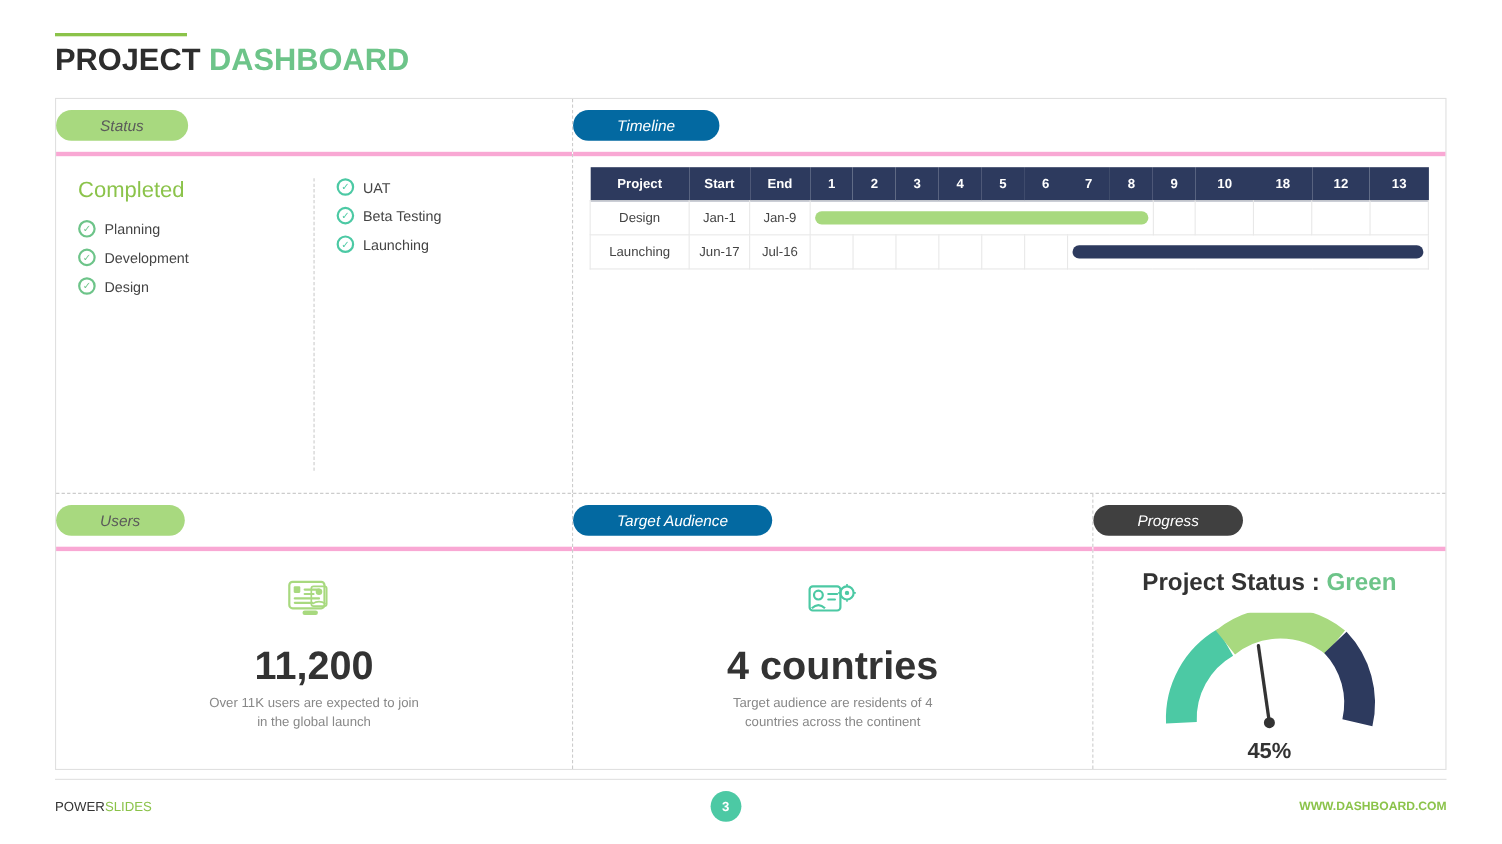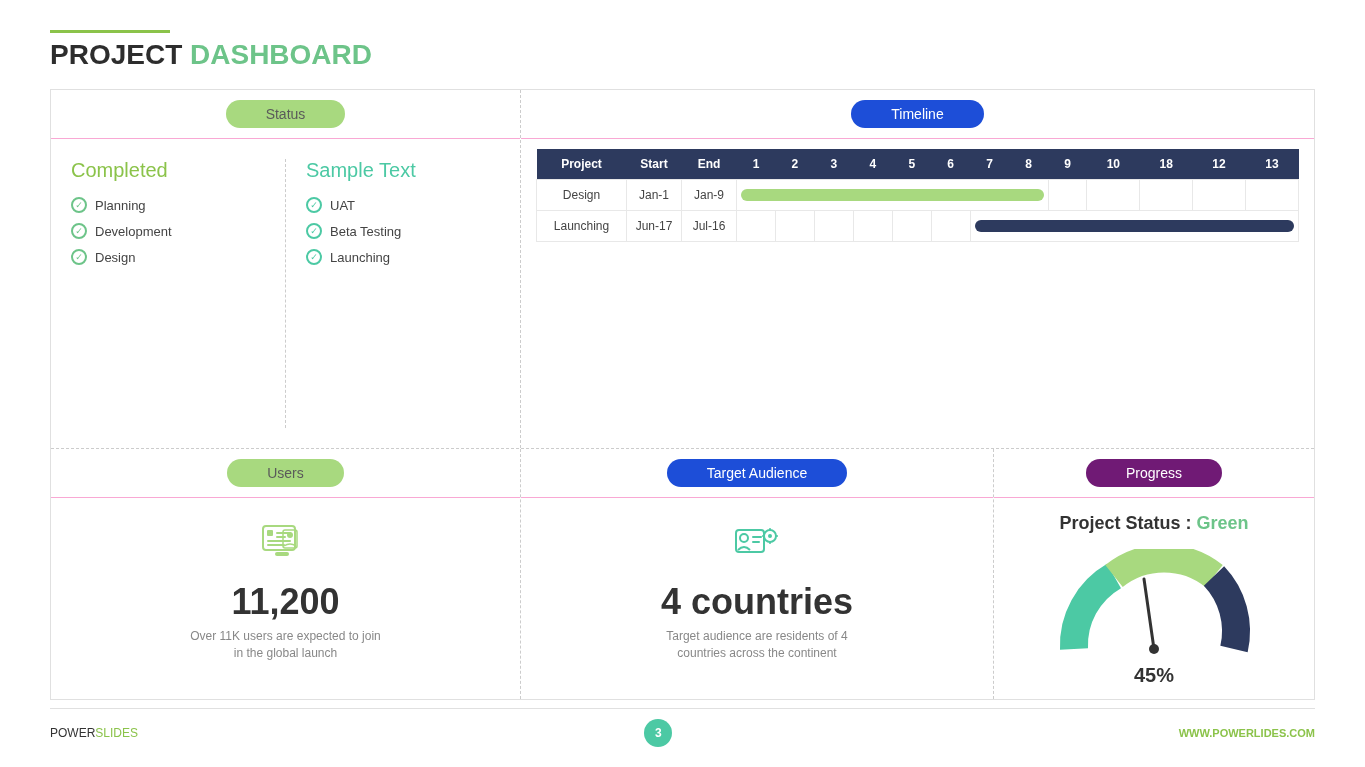--- a/index.html
+++ b/index.html
@@ -60,42 +60,42 @@
     
     .status-section {
       width: 470px;
       border-right: 1.5px dashed #ccc;
       display: flex;
       flex-direction: column;
     }
 
     .section-header-pill {
       display: flex;
-      justify-content: center;
       padding: 10px 0;
-      border-bottom: 1px solid #f9a8d4;
+      border-bottom: 4px solid #f9a8d4;
+      font-style: italic;
     }
 
     .pill {
       padding: 6px 40px;
       border-radius: 20px;
       font-size: 14px;
       color: #fff;
       font-weight: 500;
     }
     .pill-green-light {
       background: #a8d97f;
       color: #5a5a5a;
     }
     .pill-teal {
-      background: #1d4ed8;
+      background: #0369a1;
       color: #fff;
     }
     .pill-dark {
-      background: #701a75;
+      background: #404040;
       color: #fff;
     }
 
     .status-content {
       display: flex;
       flex: 1;
       padding: 20px;
     }
 
     .status-left {
@@ -240,21 +240,21 @@
     .progress-content {
       flex: 1;
       display: flex;
       flex-direction: column;
       align-items: center;
       justify-content: center;
       padding: 15px;
     }
 
     .project-status-text {
-      font-size: 18px;
+      font-size: 22px;
       font-weight: 700;
       color: #333;
       margin-bottom: 15px;
     }
     .project-status-text .status-green {
       color: #6dc489;
     }
 
     
     .gauge-container {
@@ -353,21 +353,20 @@
             <div class="status-item">
               <span class="check-icon">✓</span>
               <span>Development</span>
             </div>
             <div class="status-item">
               <span class="check-icon">✓</span>
               <span>Design</span>
             </div>
           </div>
           <div class="status-right">
-            <div class="status-title status-title-green2">Sample Text</div>
             <div class="status-item">
               <span class="check-icon" style="border-color:#4cc9a4;color:#4cc9a4;">✓</span>
               <span>UAT</span>
             </div>
             <div class="status-item">
               <span class="check-icon" style="border-color:#4cc9a4;color:#4cc9a4;">✓</span>
               <span>Beta Testing</span>
             </div>
             <div class="status-item">
               <span class="check-icon" style="border-color:#4cc9a4;color:#4cc9a4;">✓</span>
@@ -515,15 +514,15 @@
         </div>
       </div>
     </div>
   </div>
 
   <div class="footer">
     <div class="footer-left">
       <span style="color: rgb(51, 51, 51);">POWER</span><span style="color: rgb(139, 195, 74);">SLIDES</span>
     </div>
     <div class="footer-center">3</div>
-    <div class="footer-right">WWW.POWERLIDES.COM</div>
+    <div class="footer-right">WWW.DASHBOARD.COM</div>
   </div>
 </div>
 
 </body></html>

